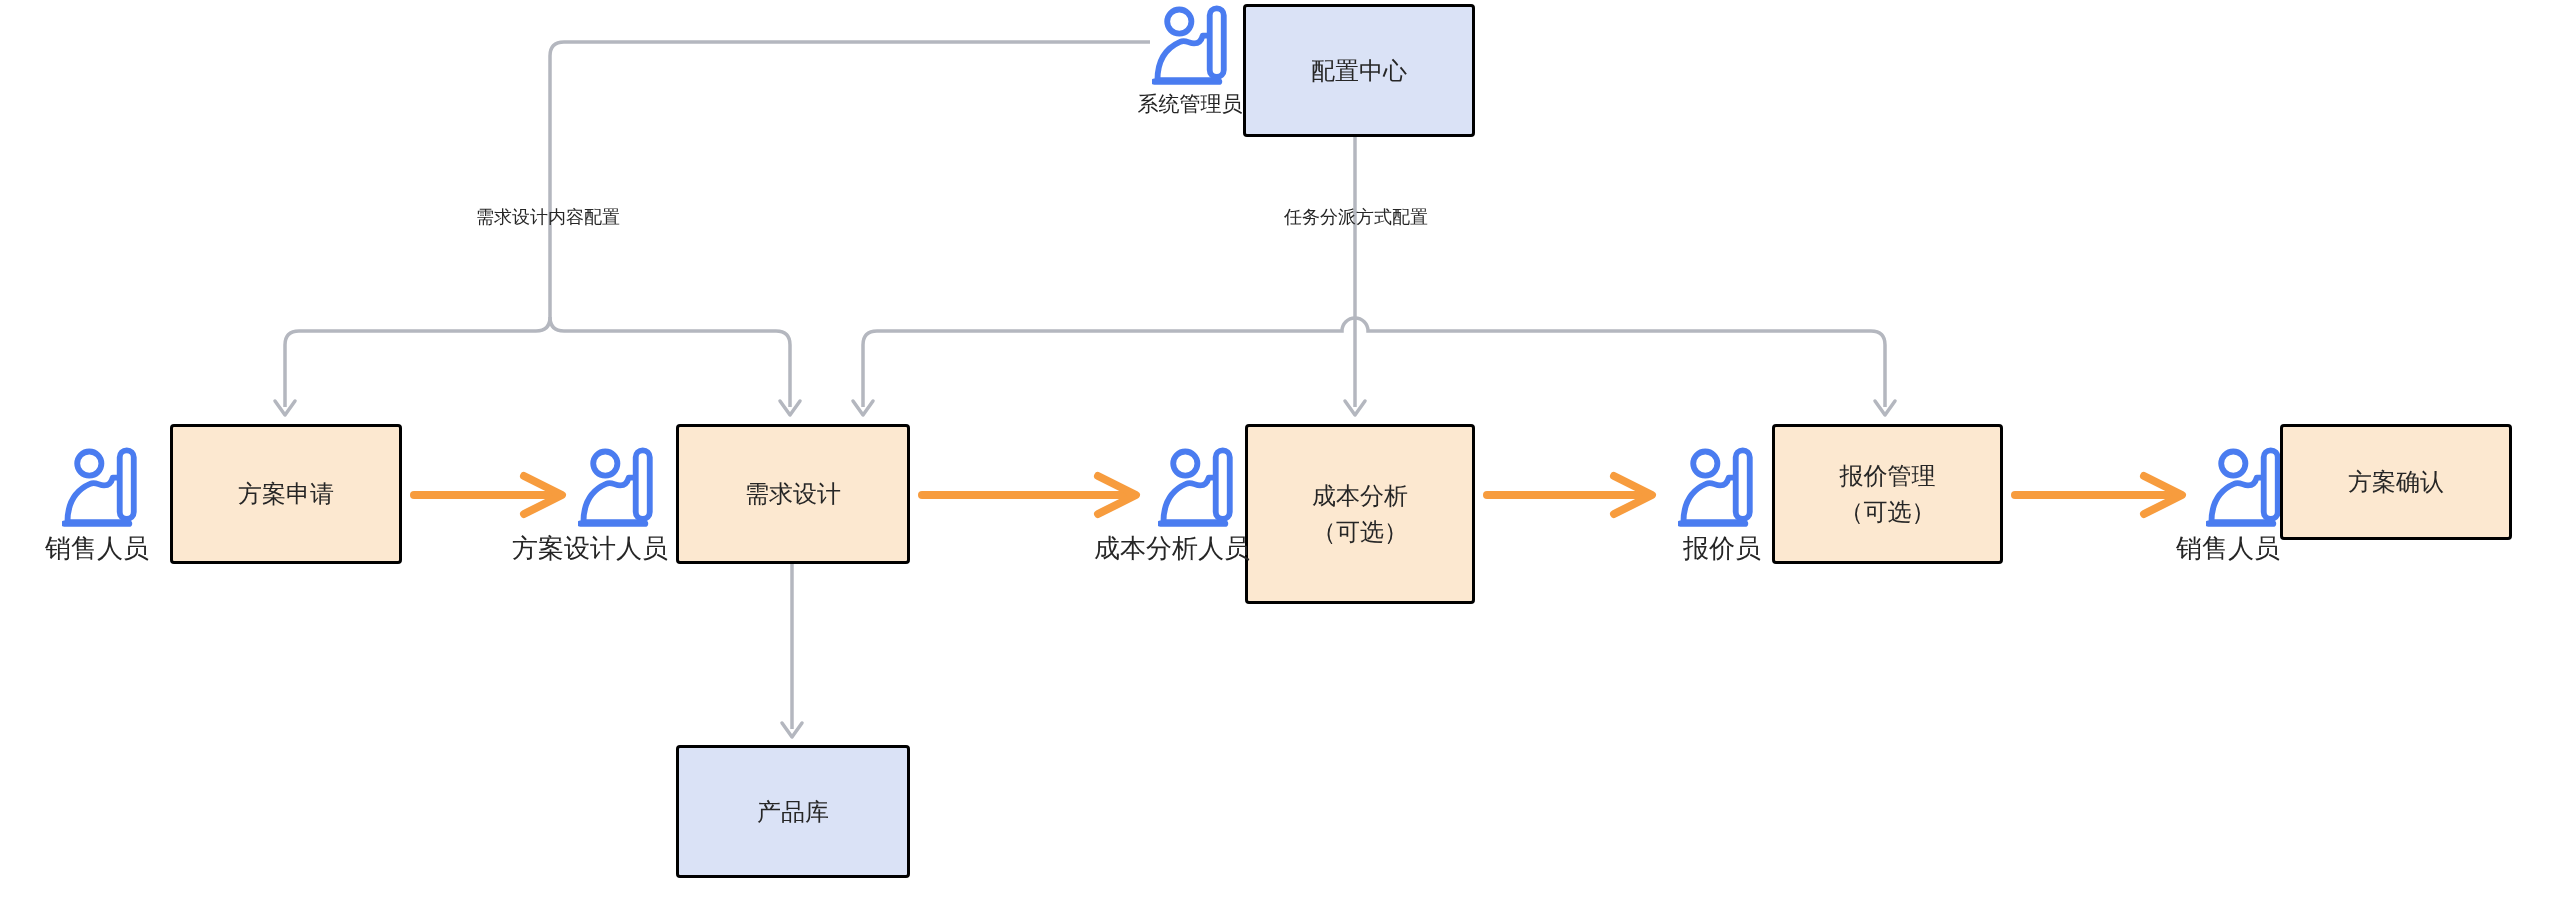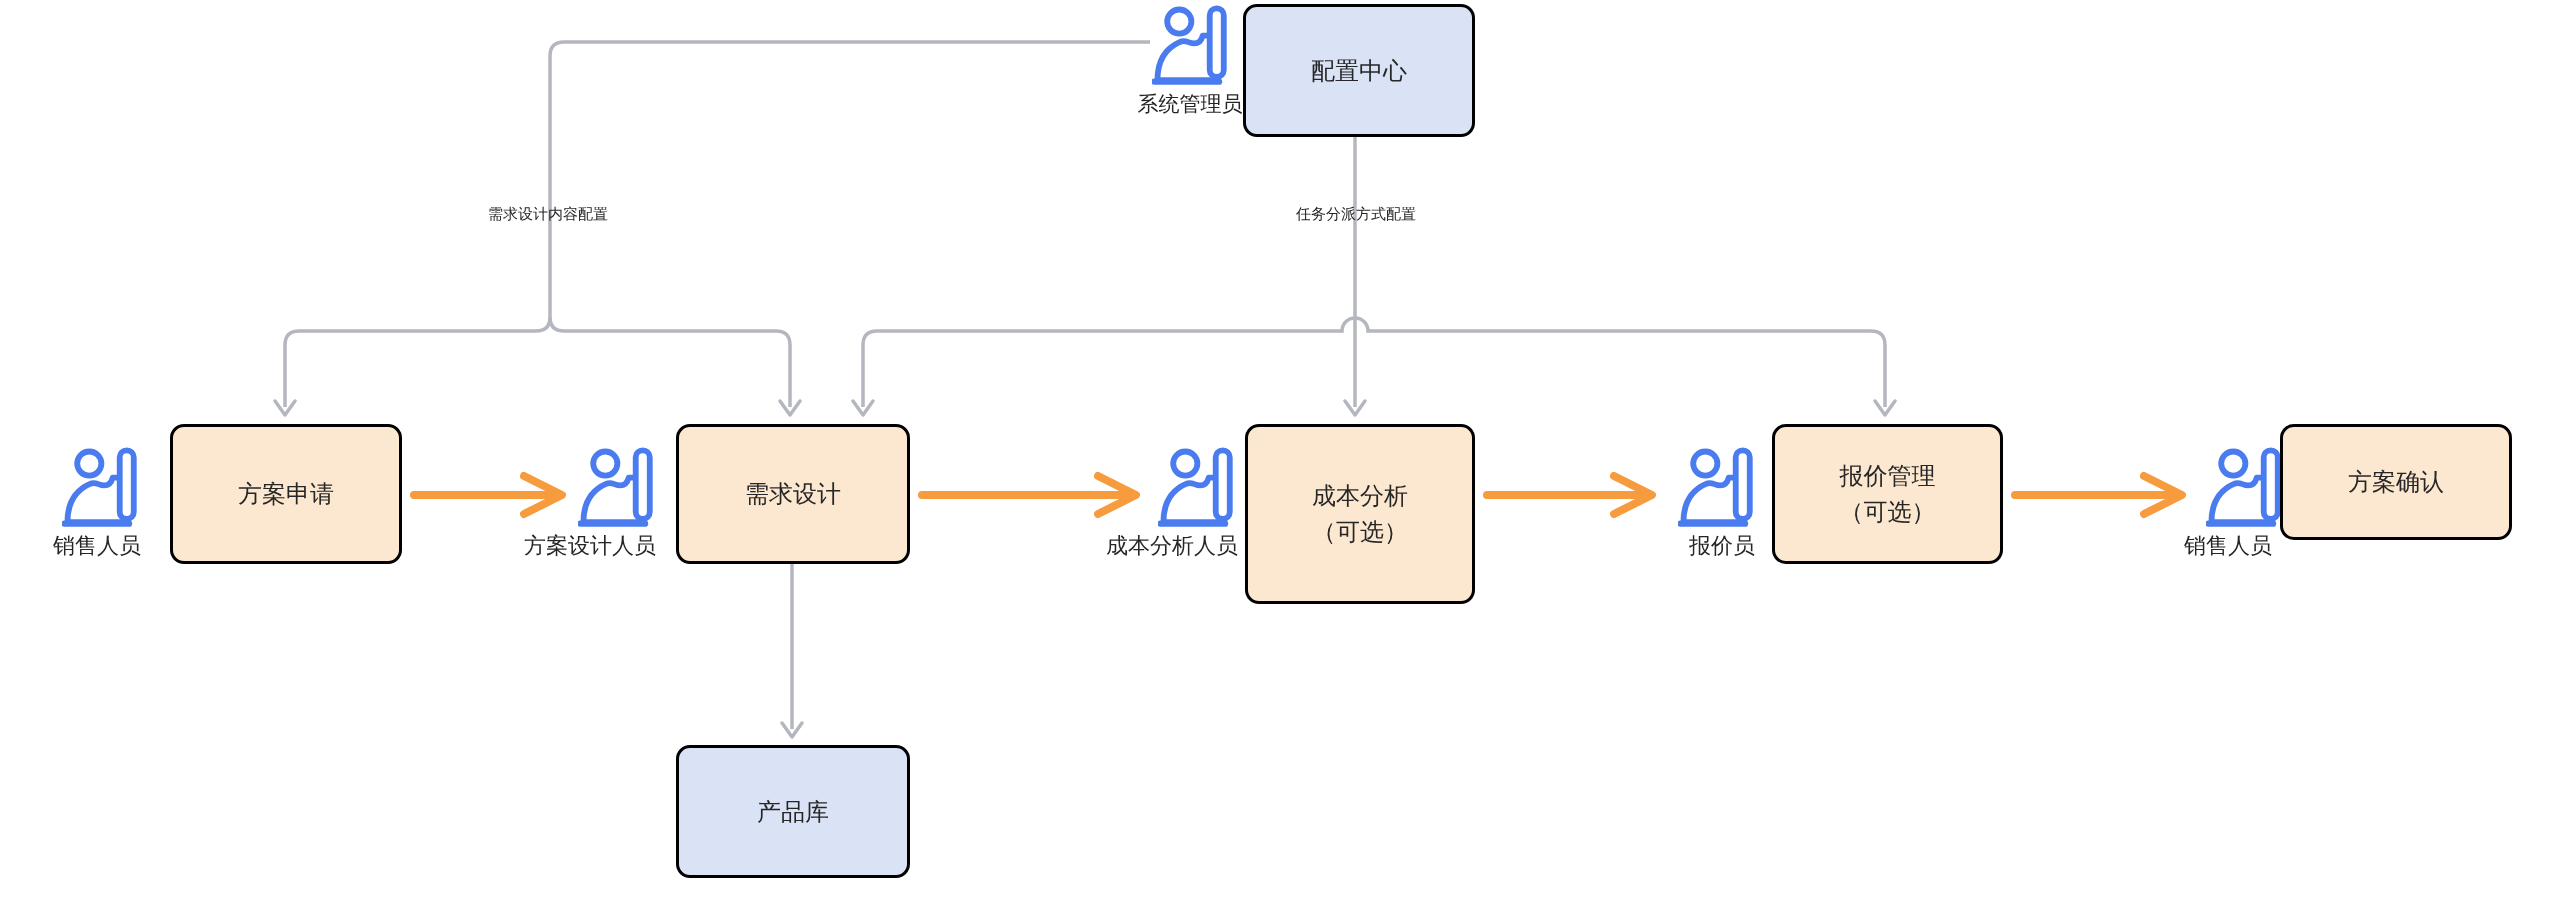--- a/index.html
+++ b/index.html
@@ -8,35 +8,35 @@
     font-family:"Liberation Sans","DejaVu Sans",sans-serif; color:#262626;
     overflow:hidden;
   }
   svg.layer { position:absolute; left:0; top:0; width:2560px; height:920px; }
   .conn  { fill:none; stroke:#b4b7bf; stroke-width:3.5px; }
   .connhead { fill:none; stroke:#b4b7bf; stroke-width:3.5px; stroke-linecap:round; stroke-linejoin:round; }
   .flow  { fill:none; stroke:#f79c3e; stroke-width:8px; stroke-linecap:round; }
   .flowhead { fill:none; stroke:#f79c3e; stroke-width:8px; stroke-linecap:round; stroke-linejoin:round; }
   .node {
     position:absolute; box-sizing:border-box;
-    border:3.5px solid #000000; border-radius:14px; background:#fce8d0;
+    border:3.5px solid #000000; border-radius:4px; background:#fce8d0;
     display:flex; align-items:center; justify-content:center;
     font-size:24px; line-height:1.5; text-align:center; white-space:pre-line;
     z-index:3;
   }
   .node.blue { background:#dae2f6; }
   .person { position:absolute; width:78px; height:80px; z-index:2; }
   .actor-label {
     position:absolute; transform:translateX(-50%);
-    font-size:22px; white-space:nowrap; z-index:4;
+    font-size:26px; white-space:nowrap; z-index:4;
   }
   .actor-label.small { font-size:21px; }
   .edge-label {
     position:absolute; transform:translateX(-50%);
-    font-size:15px; white-space:nowrap; z-index:4;
+    font-size:18px; white-space:nowrap; z-index:4;
   }
 </style>
 </head>
 <body>
 
 <div class="canvas">
 
   <svg width="0" height="0" style="position:absolute">
     <defs>
       <symbol id="icon-person" viewBox="0 0 100 102">

